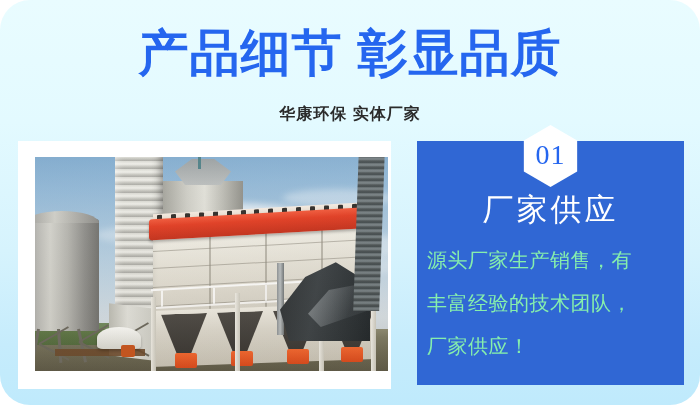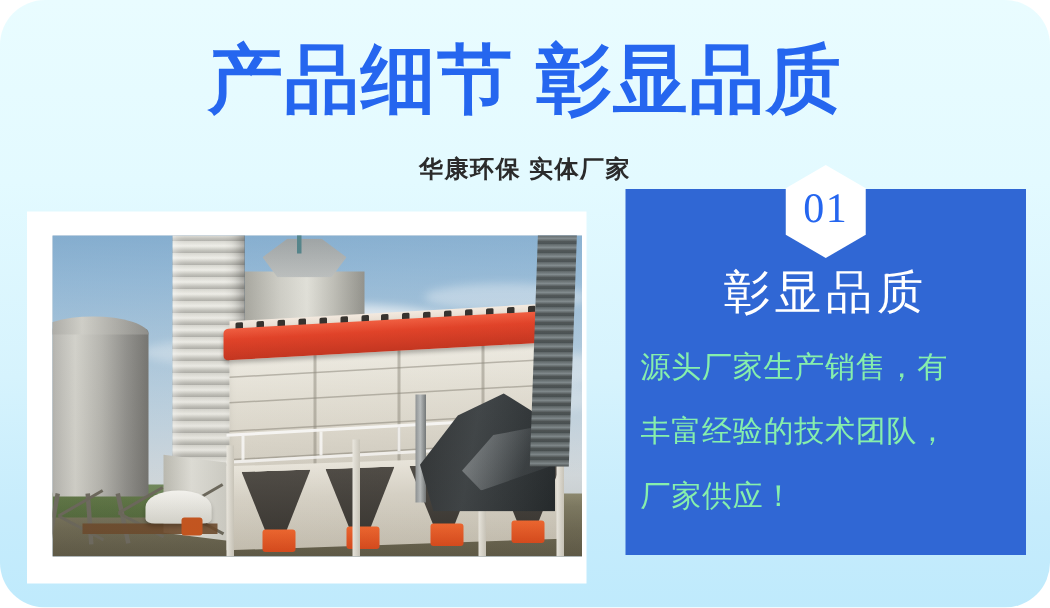--- a/index.html
+++ b/index.html
@@ -378,21 +378,21 @@
     position: absolute;
     inset: 0;
     background: linear-gradient(180deg, rgba(255,247,230,.05) 0%, rgba(90,70,40,.07) 100%);
     pointer-events: none;
   }
 
   
   .info-panel {
     position: absolute;
     left: 417px;
-    top: 126px;
+    top: 141px;
     width: 267px;
     height: 244px;
     background: #3067d4;
     box-sizing: border-box;
   }
 
   .badge-hex {
     position: absolute;
     left: 50%;
     top: -16px;
@@ -558,21 +558,21 @@
       <div class="photo-tone"></div>
     </div>
   </div>
 
   <div class="info-panel">
 
     <div class="badge-hex">
       <span class="badge-num">01</span>
     </div>
 
-    <div class="panel-title">彰显品质</div>
+    <div class="panel-title">厂家供应</div>
 
     <div class="panel-body">
       <p>源头厂家生产销售，有</p>
       <p>丰富经验的技术团队，</p>
       <p>厂家供应！</p>
     </div>
   </div>
 
 </div>
 

